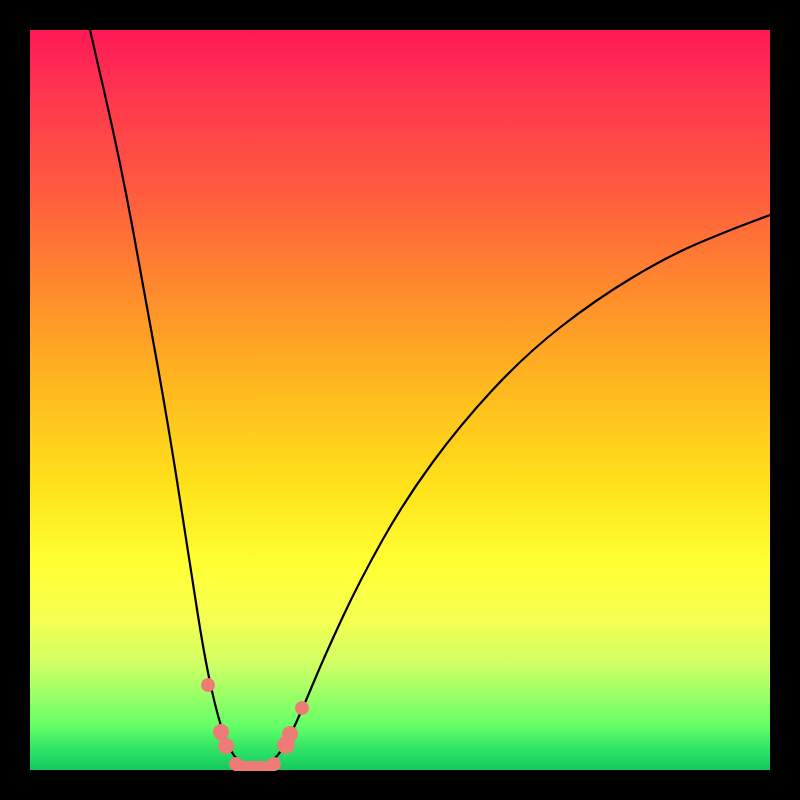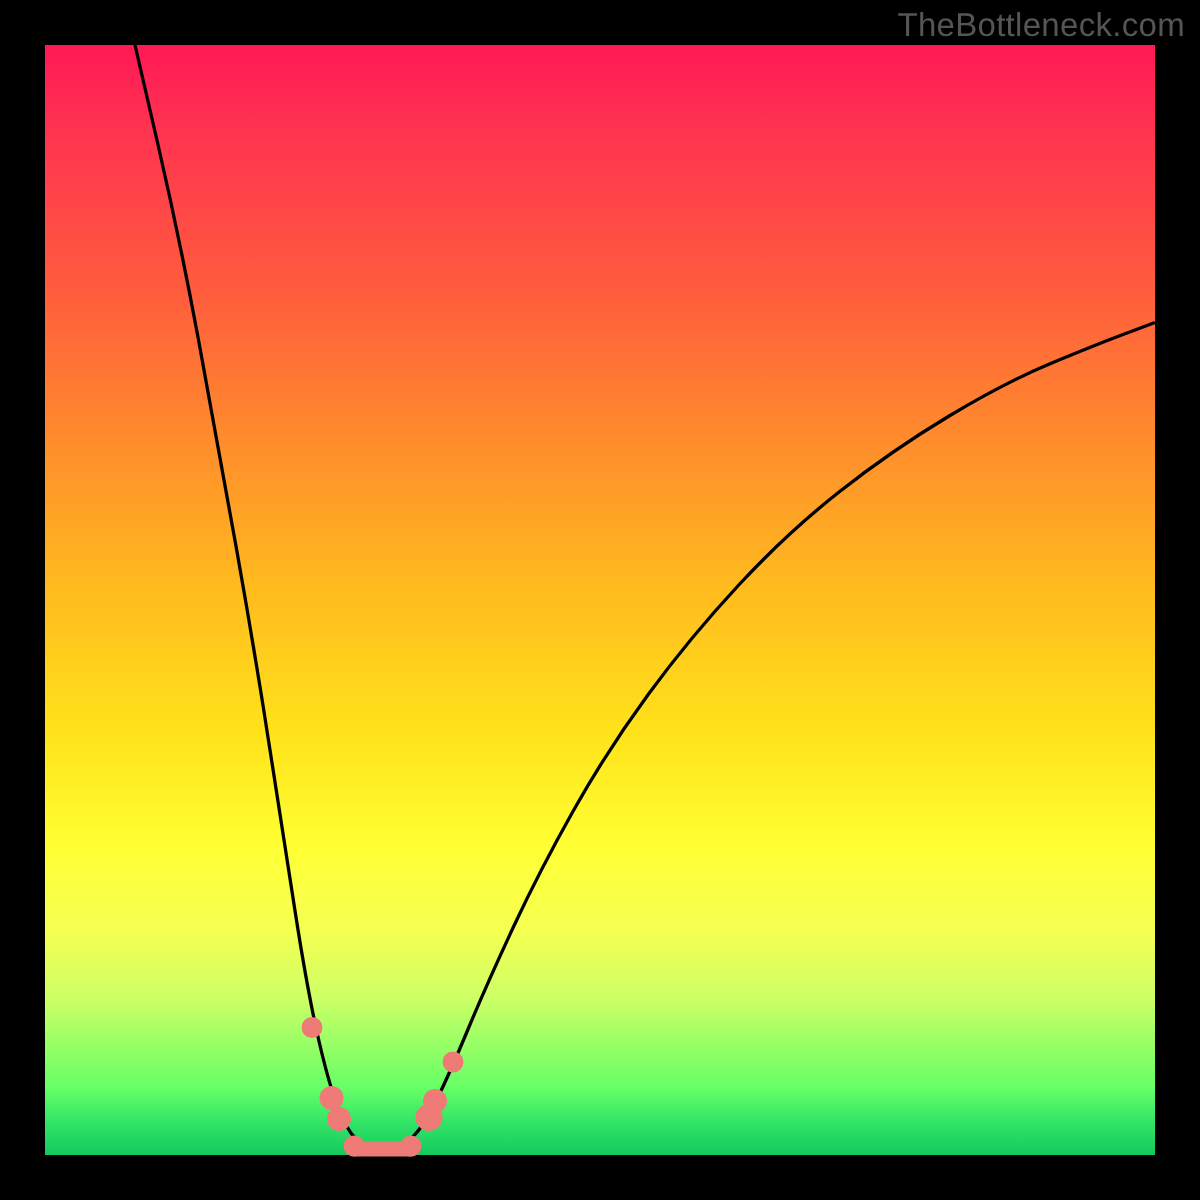--- a/index.html
+++ b/index.html
@@ -86,14 +86,13 @@
           <circle cx="191" cy="702" r="8" class="dot"></circle>
           <circle cx="196" cy="716" r="8" class="dot"></circle>
           <circle cx="206" cy="734" r="7" class="dot"></circle>
           <circle cx="244" cy="734" r="7" class="dot"></circle>
           <circle cx="256" cy="715" r="9" class="dot"></circle>
           <circle cx="260" cy="704" r="8" class="dot"></circle>
           <circle cx="272" cy="678" r="7" class="dot"></circle>
         </g>
     </svg>
   </div>
-  <div class="watermark">TheBottleneck.com</div>
 </div>
 
 </body></html>

